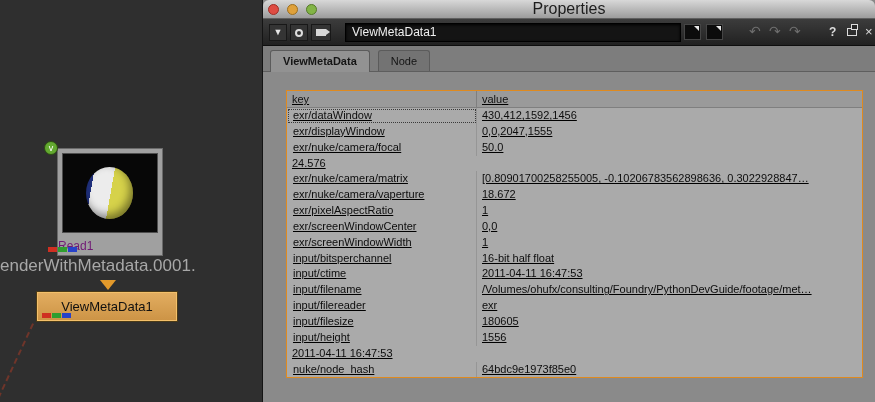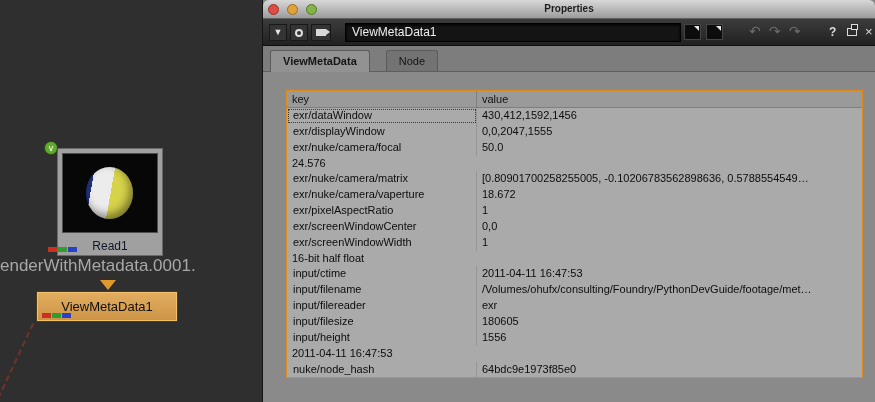--- a/index.html
+++ b/index.html
@@ -14,22 +14,22 @@
   .dashed-edge { position:absolute; left:34px; top:324px; width:92px; border-top:2px dashed #6f352a;
                  transform:rotate(115deg); transform-origin:0 0; }
 
   .read-node { position:absolute; left:57px; top:148px; width:106px; height:108px;
                background:#a0a0a0; border:1px solid #6a6a6a; }
   .read-thumb { position:absolute; left:4px; top:4px; width:96px; height:80px;
                 background:#070707; border:1px solid #4e4e4e; overflow:hidden; }
   .ball { position:absolute; left:23px; top:13px; width:47px; height:52px; border-radius:50%;
           background:linear-gradient(100deg,#20317e 0 16%, #ececec 16% 52%, #d6d24a 52% 100%);
           box-shadow:inset -3px -4px 8px rgba(0,0,0,.45); }
-  .read-label { position:absolute; bottom:2px; left:0; width:100%; text-align:center;
-                font-size:12px; color:#0f172a; }
+  .read-label { position:absolute; bottom:2px; left:0; width:100%; 
+                font-size:12px; color:#701a75; }
 
   .rgb-strip { position:absolute; display:flex; gap:1px; }
   .rgb-strip span { width:9px; height:5px; display:block; }
   .rgb-strip .r { background:#cf2f21; }
   .rgb-strip .g { background:#2f9e2f; }
   .rgb-strip .b { background:#2742c8; }
 
   .badge { position:absolute; left:44px; top:141px; width:14px; height:14px; border-radius:50%;
            background:#63a930; border:1px solid #2c4d12; color:#fff; font-size:9px;
            line-height:12px; text-align:center; }
@@ -45,21 +45,21 @@
               background:linear-gradient(#e2ad60,#cd9446); border:1px solid #f4c06a;
               box-shadow:0 0 0 1px #4a3a18; color:#101010; font-size:13px;
               display:flex; align-items:center; justify-content:center; }
 
   
   .props { position:absolute; left:262px; top:0; width:613px; height:402px;
            background:#878787; border-left:1px solid #141414; }
 
   .titlebar { position:relative; height:19px; background:linear-gradient(#d8d8d8,#9c9c9c);
               border-bottom:1px solid #5f5f5f; border-radius:6px 6px 0 0; }
-  .title { text-align:center; font-size:10px; font-weight:bold; color:#1d1d1d; line-height:18px; }
+  .title { text-align:center; font-size:16px; font-weight:normal; color:#1d1d1d; line-height:18px; }
   .traffic { position:absolute; left:5px; top:4px; display:flex; gap:8px; }
   .tl { width:11px; height:11px; border-radius:50%; }
   .tl.red    { background:#df4c43; border:1px solid #9e2f28; }
   .tl.yellow { background:#dfa13b; border:1px solid #9d6f1f; }
   .tl.green  { background:#82b446; border:1px solid #55792a; }
 
   .phdr { position:relative; height:27px; background:linear-gradient(#3c3c3c,#212121);
           border-bottom:1px solid #0e0e0e; }
   .hbtn { position:absolute; top:5px; height:17px; background:#343434; border:1px solid #181818;
           color:#e6e6e6; font-size:9px; text-align:center; line-height:15px; cursor:default; }
@@ -87,30 +87,30 @@
 
   .harrow { position:absolute; top:4px; font-size:14px; color:#6e6e6e; }
   .help   { position:absolute; top:6px; font-size:12px; font-weight:bold; color:#dcdcdc; }
   .float-icon { position:absolute; left:584px; top:9px; width:10px; height:8px;
                 border:1px solid #dcdcdc; }
   .float-icon span { position:absolute; left:3px; top:-5px; width:7px; height:6px;
                      border:1px solid #dcdcdc; background:#262626; display:block; }
   .close-x { position:absolute; left:602px; top:5px; font-size:13px; color:#dcdcdc; }
 
   .tabbar { position:relative; height:26px; padding-left:7px; display:flex; align-items:flex-end;
-            gap:16px; border-bottom:1px solid #5e5e5e; background:#7d7d7d; }
+            gap:8px; border-bottom:1px solid #5e5e5e; background:#7d7d7d; }
   .tab { height:21px; line-height:20px; padding:0 12px; font-size:11px; color:#141414;
          background:#737373; border:1px solid #5b5b5b; border-bottom:none;
          border-radius:3px 3px 0 0; }
   .tab.active { background:#929292; height:22px; margin-bottom:-1px; font-weight:bold; }
 
   .content { position:relative; height:330px; background:#8a8a8a; }
 
   .mtable { position:absolute; left:23px; top:18px; width:577px; border:1px solid #df8a1f;
-            background:#aaaaaa; }
+            background:#aaaaaa;text-decoration:underline; }
   .thead { display:flex; height:17px; background:#9a9a9a; border-bottom:1px solid #7f7f7f;
            font-size:11px; color:#111; }
   .th.key { width:190px; padding-left:5px; line-height:17px; border-right:1px solid #7f7f7f; }
   .th.val { flex:1; padding-left:5px; line-height:17px; }
   .trow { display:flex; height:15.85px; font-size:11px; color:#0d0d0d; }
   .td { white-space:nowrap; overflow:hidden; }
   .td.key { width:190px; padding-left:6px; line-height:15.8px; border-right:1px solid #969696; }
   .td.val { flex:1; padding-left:5px; line-height:15.8px; }
   .td.key.focused { outline:1px dotted #3a3a3a; outline-offset:-2px; }
 </style>
@@ -215,39 +215,40 @@
             </div>
             <div class="trow">
               <div class="td key">exr/nuke/camera/focal</div>
               <div class="td val">50.0</div>
             </div>
             <div class="trow">
               <div class="td val">24.576</div>
             </div>
             <div class="trow">
               <div class="td key">exr/nuke/camera/matrix</div>
-              <div class="td val">[0.80901700258255005, -0.10206783562898636, 0.5788554549…</div>
+              <div class="td val">[0.80901700258255005, -0.10206783562898636, 0.3022928847…</div>
             </div>
             <div class="trow">
               <div class="td key">exr/nuke/camera/vaperture</div>
               <div class="td val">18.672</div>
             </div>
             <div class="trow">
               <div class="td key">exr/pixelAspectRatio</div>
               <div class="td val">1</div>
             </div>
             <div class="trow">
               <div class="td key">exr/screenWindowCenter</div>
               <div class="td val">0,0</div>
             </div>
             <div class="trow">
               <div class="td key">exr/screenWindowWidth</div>
               <div class="td val">1</div>
             </div>
             <div class="trow">
+              <div class="td key">input/bitsperchannel</div>
               <div class="td val">16-bit half float</div>
             </div>
             <div class="trow">
               <div class="td key">input/ctime</div>
               <div class="td val">2011-04-11 16:47:53</div>
             </div>
             <div class="trow">
               <div class="td key">input/filename</div>
               <div class="td val">/Volumes/ohufx/consulting/Foundry/PythonDevGuide/footage/met…</div>
             </div>

